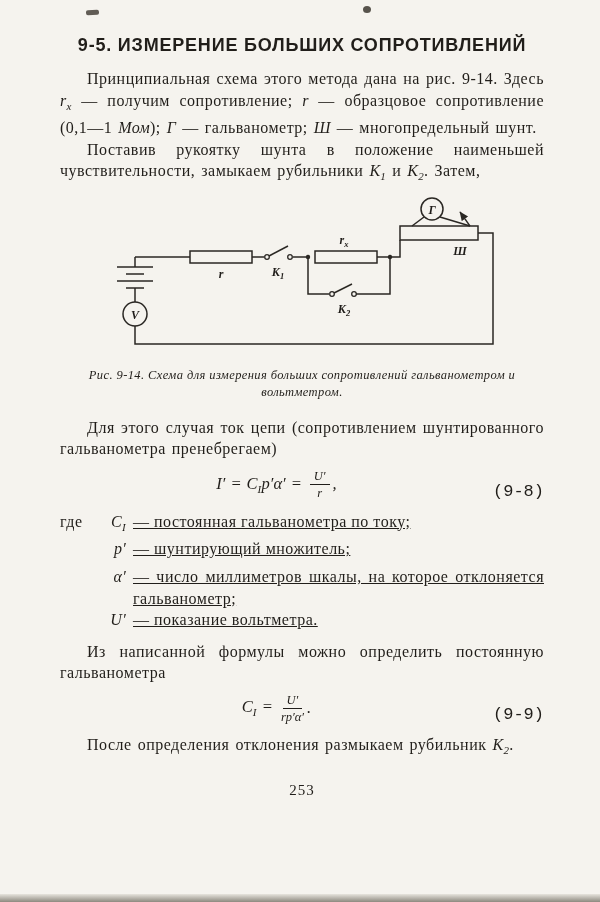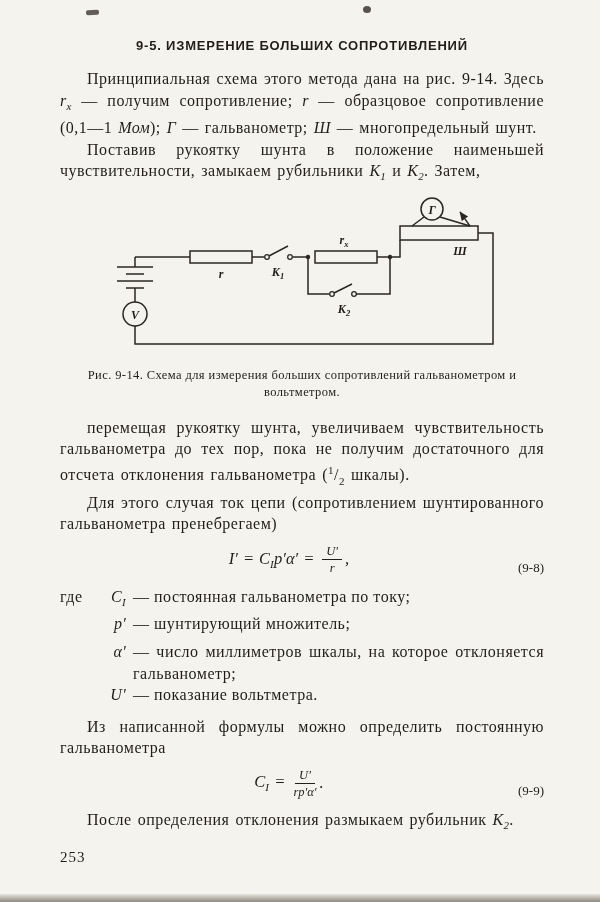--- a/index.html
+++ b/index.html
@@ -4,52 +4,52 @@
 <style>
   html,body { margin:0; padding:0; }
   body {
     width:600px; height:902px; position:relative; overflow:hidden;
     background:#f5f3ee; color:#211e1a;
     font-family:"Liberation Serif", serif;
   }
   .page { padding:34px 56px 0 60px; position:relative; }
   .heading {
     text-align:center; font-family:"Liberation Sans", sans-serif;
-    font-weight:bold; font-size:13px; line-height:19px; letter-spacing:0.8px;
+    font-weight:bold; font-size:18px; line-height:19px; letter-spacing:0.8px;
     margin:2px 0 13px;
   }
   .para {
     margin:0; text-align:justify; text-indent:27px;
     font-size:16px; line-height:21.5px; letter-spacing:0.5px; word-spacing:1.5px;
   }
   i, sub, sup { letter-spacing:0.3px; }
   sub { font-size:11px; }
   .sup { vertical-align:super; font-size:11px; }
   .sb  { vertical-align:sub;   font-size:11px; }
   .figure { margin:8px 0 0; }
   .figure svg { display:block; }
   .caption {
     margin:3px 0 16px; font-size:12.5px; line-height:17px;
-    text-align:center; letter-spacing:0.4px;
+    text-align:center; letter-spacing:0.4px;font-style:italic;
   }
   .equation { display:flex; align-items:flex-end; margin:9px 0 10px; }
   .eq-body { flex:1; text-align:center; font-style:italic; font-size:16.5px; }
   .eq-op { margin:0 5px; }
-  .eq-tag { font-style:normal; font-size:13px; }
+  .eq-tag { font-style:normal; font-size:17px;font-family:Liberation Mono, monospace; }
   .frac {
     display:inline-flex; flex-direction:column; align-items:center;
     vertical-align:middle; font-size:12.5px; line-height:1.15; margin:0 3px;
   }
   .frac .num { border-bottom:1.2px solid #211e1a; padding:0 4px 1px; }
   .frac .den { padding-top:1px; }
   .defs { margin:0 0 4px; font-size:16px; line-height:21.5px; letter-spacing:0.5px; }
   .def-row { display:grid; grid-template-columns:36px 30px 1fr; }
   .def-term { text-align:right; }
-  .def-text { padding-left:7px; text-align:justify; }
-  .pagenum { text-align:left; font-size:15px; margin-top:12px; letter-spacing:1px; }
+  .def-text { padding-left:7px; text-align:justify;text-decoration:underline; }
+  .pagenum { text-align:center; font-size:15px; margin-top:20px; letter-spacing:1px; }
   .speck { position:absolute; background:#46413a; }
   .speck1 { left:86px; top:10px; width:13px; height:5px; border-radius:2px; transform:rotate(-3deg); opacity:.85; }
   .speck2 { left:363px; top:6px; width:8px; height:7px; border-radius:50%; opacity:.9; }
   .bottom-shadow {
     position:absolute; left:0; right:0; bottom:0; height:8px;
     background:linear-gradient(to bottom, #e7e4dd, #8d897f);
   }
   .clabel { font-family:"Liberation Serif", serif; font-style:italic; font-weight:bold; fill:#1f1c19; text-anchor:middle; font-size:12px; }
   .cwire { stroke:#2a2723; stroke-width:1.5; fill:none; }
   .cwire-thin { stroke:#2a2723; stroke-width:1.3; fill:none; }
@@ -142,21 +142,20 @@
         <circle class="cwire" cx="372" cy="13" r="11"></circle>
         <text class="clabel" x="372" y="18" font-size="11">Г</text>
         <line class="cwire" x1="364" y1="21" x2="352" y2="30"></line>
         <line class="cwire" x1="380" y1="21" x2="410" y2="30"></line>
       </g>
     </svg>
 
     <div class="caption">Рис. 9-14. Схема для измерения больших сопротивлений гальванометром и вольтметром.</div>
   </div>
 
-  <p class="para"><span>перемещая рукоятку шунта, увеличиваем чувствительность гальванометра до тех пор, пока не получим достаточного для отсчета отклонения гальванометра (</span><span class="sup">1</span><span>/</span><span class="sb">2</span><span> шкалы).</span></p>
 
   <p class="para">Для этого случая ток цепи (сопротивлением шунтированного гальванометра пренебрегаем)</p>
 
   <div class="equation">
     <div class="eq-body"><span>I′</span><span class="eq-op">=</span><span><span>C</span><sub>I</sub></span><span>p′α′</span><span class="eq-op">=</span><span class="frac">
           <span class="num">U′</span>
           <span class="den">r</span>
         </span><span>,</span></div>
     <div class="eq-tag">(9-8)</div>
   </div>

